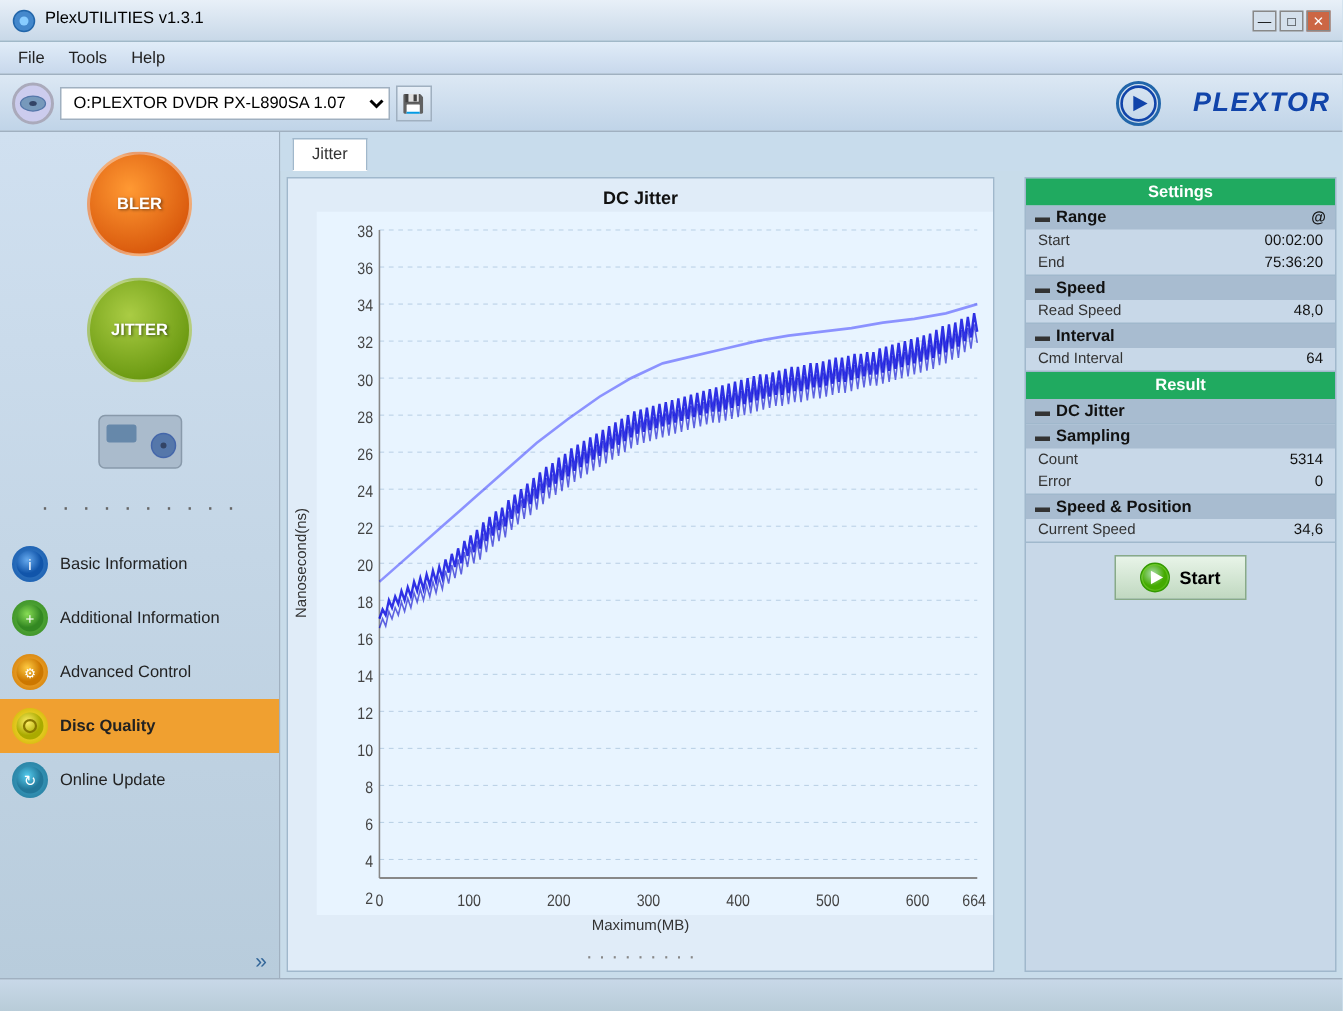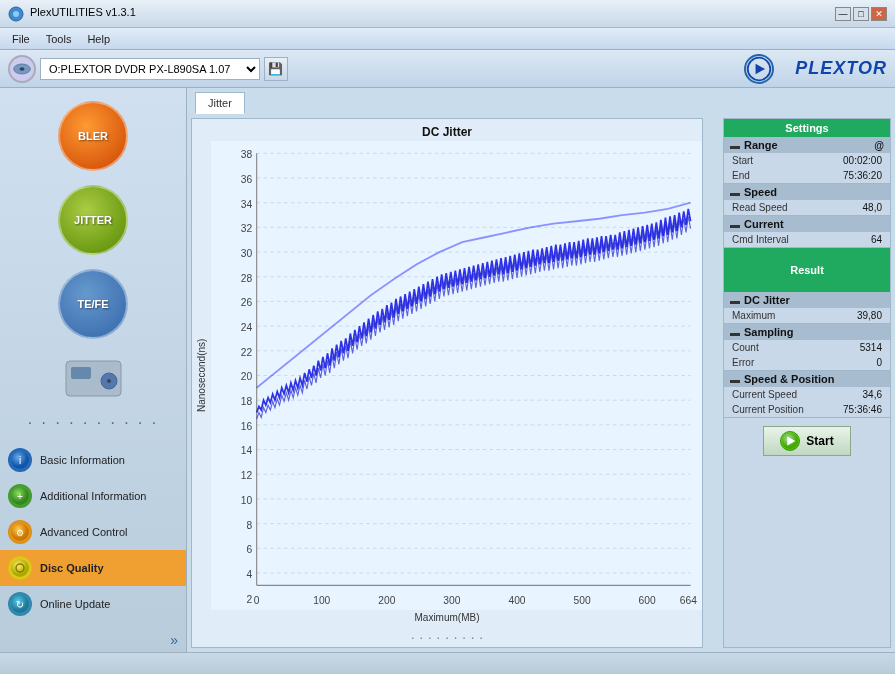--- a/index.html
+++ b/index.html
@@ -90,41 +90,41 @@
     }
     .chart-title { text-align: center; font-weight: bold; font-size: 12px; padding: 6px 0 2px; color: #111; }
     .chart-inner { flex: 1; display: flex; }
     .chart-y-label { writing-mode: vertical-rl; transform: rotate(180deg); font-size: 10px; color: #333; display: flex; align-items: center; justify-content: center; padding: 0 4px; }
     .chart-area { flex: 1; position: relative; }
     .chart-x-label { text-align: center; font-size: 10px; color: #333; padding: 2px 0 4px; }
     .chart-scroll { display: flex; justify-content: center; padding: 2px 0; color: #888; font-size: 14px; }
 
     
     .settings-panel {
-      width: 168px; background: #c8d8e8; border-left: 1px solid #a0b8cc;
+      width: 208px; background: #c8d8e8; border-left: 1px solid #a0b8cc;
       display: flex; flex-direction: column; margin: 4px 4px 4px 0;
       border: 1px solid #a0b8cc;
     }
     .settings-header {
       background: #20aa60; color: white; font-weight: bold; text-align: center;
       padding: 3px 0; font-size: 11px;
     }
     .settings-section { border-bottom: 1px solid #a0b8cc; }
     .settings-section-header {
       background: #a8bcd0; display: flex; align-items: center; gap: 4px;
       padding: 2px 6px; font-size: 11px; font-weight: bold; color: #111; cursor: pointer;
     }
     .collapse-btn { font-size: 10px; color: #333; }
     .settings-row { display: flex; justify-content: space-between; align-items: center; padding: 2px 8px; font-size: 10px; }
     .settings-label { color: #333; }
     .settings-value { color: #111; font-weight: normal; }
 
     .result-header {
       background: #20aa60; color: white; font-weight: bold; text-align: center;
-      padding: 16px 0; font-size: 11px;
+      padding: 3px 0; font-size: 11px;
     }
 
     .start-btn-area { display: flex; justify-content: center; padding: 8px; }
     .start-btn {
       display: flex; align-items: center; gap: 6px; padding: 4px 16px;
       background: linear-gradient(to bottom, #e8f4e8, #c0d8c0); border: 1px solid #88aa88;
       cursor: pointer; font-size: 12px; font-weight: bold;
     }
     .start-btn-icon { width: 20px; height: 20px; border-radius: 50%; background: radial-gradient(circle at 40% 35%, #88dd44, #44aa00); border: 1px solid #339900; }
 
@@ -191,23 +191,20 @@
   <div class="sidebar">
     <div class="sidebar-scroll">
 
       <div class="disc-icons">
         <div class="disc-icon-item">
           <div class="disc-circle disc-bler">BLER</div>
         </div>
         <div class="disc-icon-item">
           <div class="disc-circle disc-jitter">JITTER</div>
         </div>
-        <div class="disc-icon-item">
-          <div class="disc-circle disc-tefe">TE/FE</div>
-        </div>
         <div class="disc-icon-item" style="height:60px;">
           <svg width="65" height="50" viewBox="0 0 65 50">
             <rect x="5" y="8" width="55" height="35" rx="4" fill="#aabbcc" stroke="#8899aa" stroke-width="1"></rect>
             <rect x="10" y="14" width="20" height="12" rx="2" fill="#6688aa"></rect>
             <circle cx="48" cy="28" r="8" fill="#5577aa" stroke="#4466aa" stroke-width="1"></circle>
             <circle cx="48" cy="28" r="2" fill="#334466"></circle>
           </svg>
         </div>
         <div class="disc-dots">· · · · · · · · · ·</div>
       </div>
@@ -448,39 +445,35 @@
           </div>
           <div class="settings-row">
             <span class="settings-label">Read Speed</span>
             <span class="settings-value">48,0</span>
           </div>
         </div>
 
         <div class="settings-section">
           <div class="settings-section-header">
             <span class="collapse-btn">▬</span>
-            <span>Current</span>
+            <span>Interval</span>
           </div>
           <div class="settings-row">
             <span class="settings-label">Cmd Interval</span>
             <span class="settings-value">64</span>
           </div>
         </div>
 
         <div class="result-header">Result</div>
 
         <div class="settings-section">
           <div class="settings-section-header">
             <span class="collapse-btn">▬</span>
             <span>DC Jitter</span>
           </div>
-          <div class="settings-row">
-            <span class="settings-label">Maximum</span>
-            <span class="settings-value">39,80</span>
-          </div>
         </div>
 
         <div class="settings-section">
           <div class="settings-section-header">
             <span class="collapse-btn">▬</span>
             <span>Sampling</span>
           </div>
           <div class="settings-row">
             <span class="settings-label">Count</span>
             <span class="settings-value">5314</span>
@@ -492,24 +485,20 @@
         </div>
 
         <div class="settings-section">
           <div class="settings-section-header">
             <span class="collapse-btn">▬</span>
             <span>Speed &amp; Position</span>
           </div>
           <div class="settings-row">
             <span class="settings-label">Current Speed</span>
             <span class="settings-value">34,6</span>
-          </div>
-          <div class="settings-row">
-            <span class="settings-label">Current Position</span>
-            <span class="settings-value">75:36:46</span>
           </div>
         </div>
 
         <div class="start-btn-area">
           <button class="start-btn">
             <div class="start-btn-icon">
               <svg viewBox="0 0 20 20" width="18" height="18">
                 <circle cx="10" cy="10" r="9" fill="url(#startgrad)"></circle>
                 <defs>
                     <radialGradient id="startgrad" cx="40%" cy="35%">

